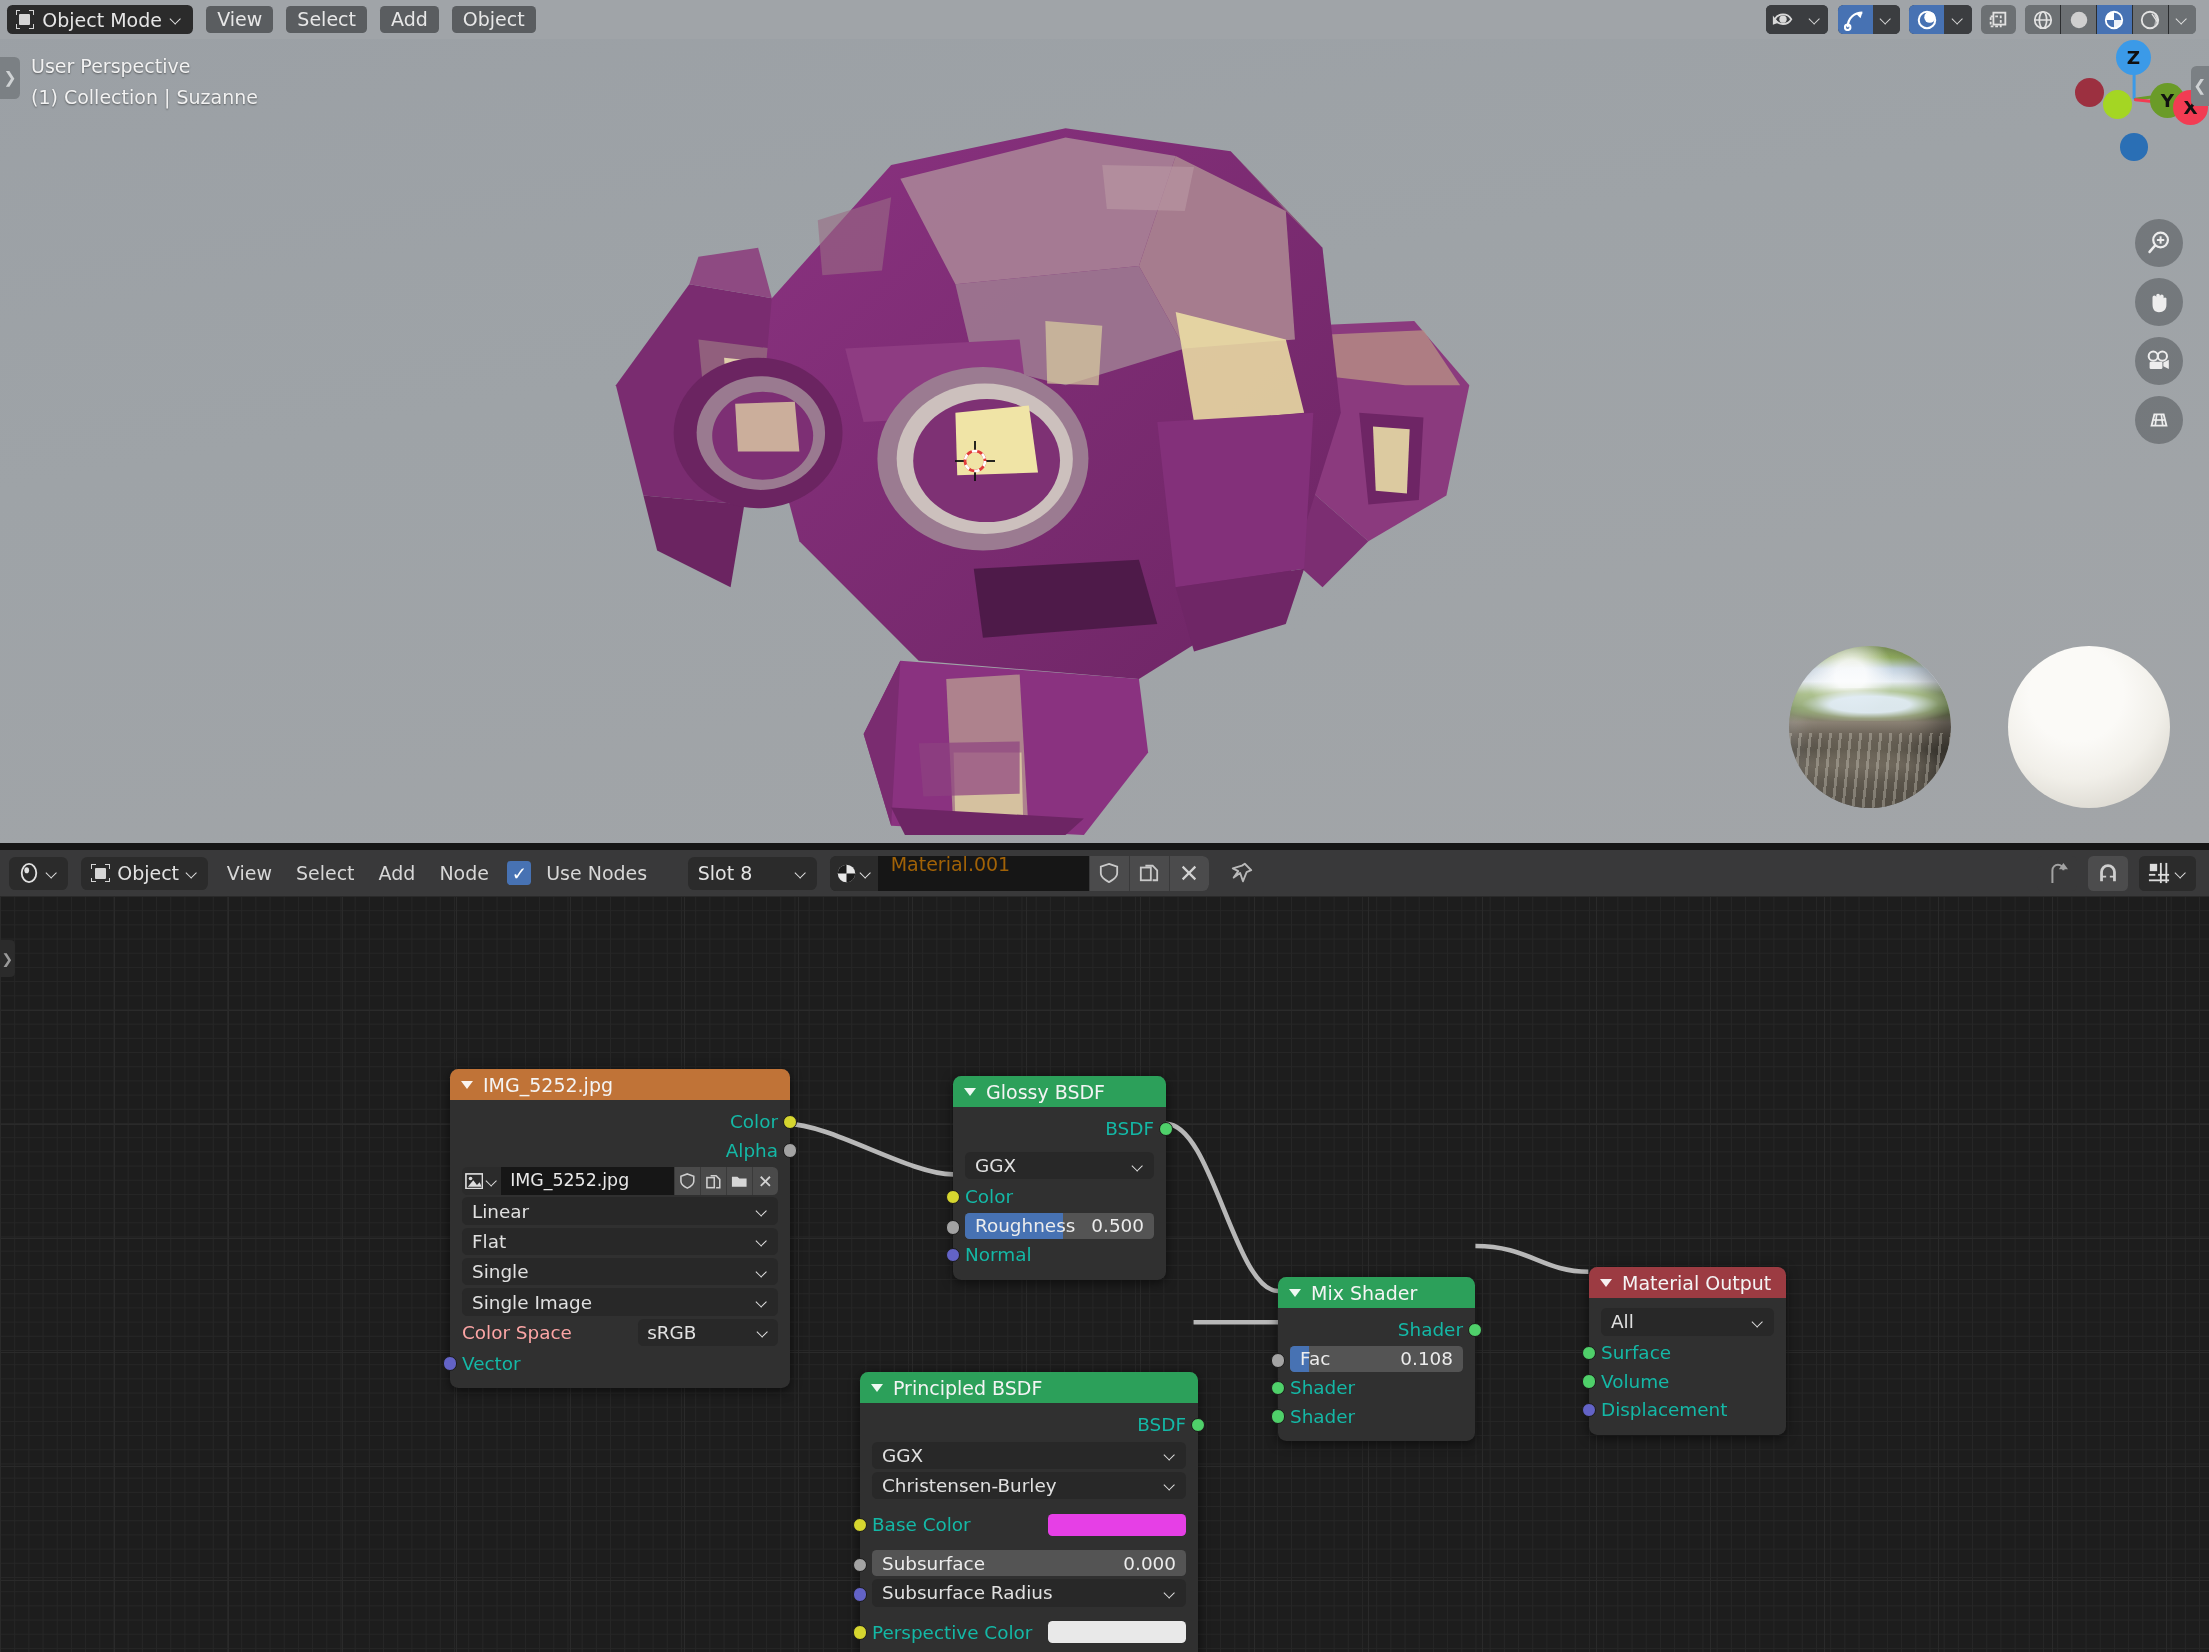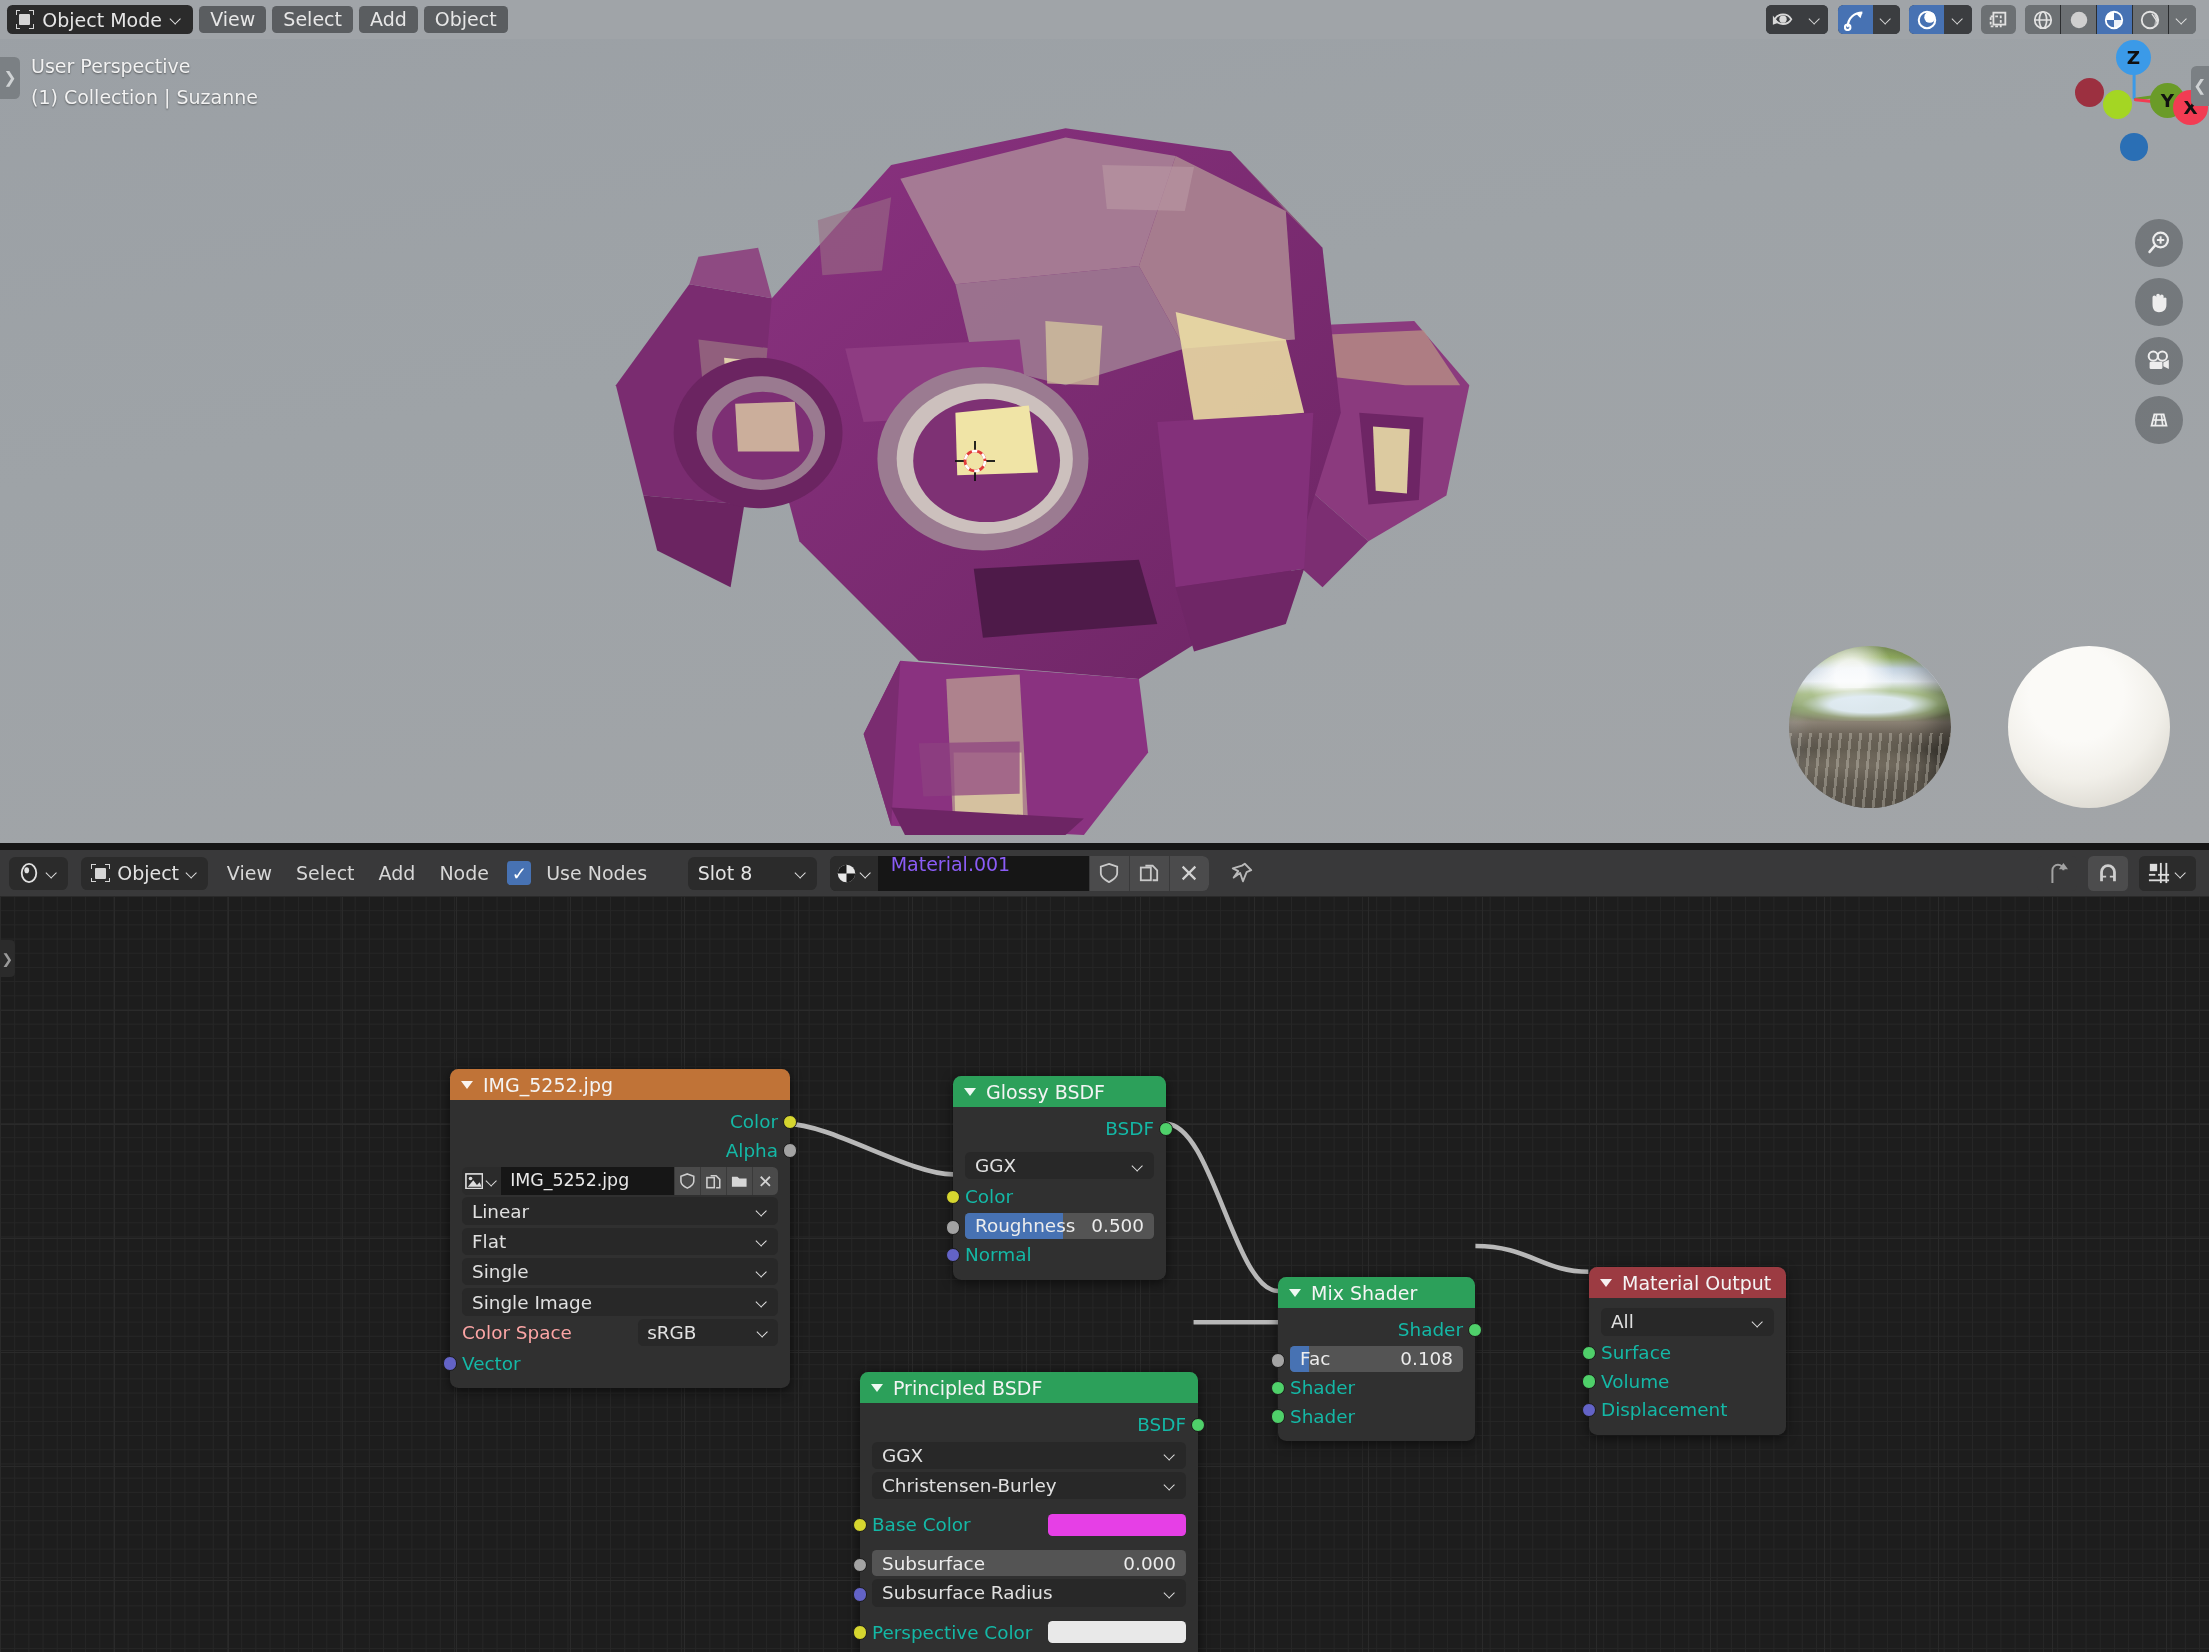--- a/index.html
+++ b/index.html
@@ -13,21 +13,21 @@
 
   
   #viewport{
     position:absolute; left:0; top:0; width:2209px; height:843px;
     background:linear-gradient(170deg,#9ba0a5 0%, #9ea3a7 40%, #a2a5a8 100%);
     overflow:hidden;
   }
   
   #vp-header{
     position:absolute; left:0; top:0; width:100%; height:39px;
-    display:flex; align-items:center; gap:6px; padding:0 7.3px;
+    display:flex; align-items:center; gap:13px; padding:0 7.3px;
     background:#a0a4a8;
   }
   .vp-mode{
     display:flex; align-items:center; gap:8.3px;
     background:#2b2b2b; color:#e6e6e6; height:29px;
     border-radius:5.5px; padding:0 11px 0 8.3px; font-size:19px;
   }
   .vp-btn{
     background:#5a5d60; color:#e7e7e7; height:27.5px; line-height:27.5px;
     border-radius:4.6px; padding:0 11px; font-size:19px; white-space:nowrap;
@@ -156,21 +156,21 @@
   .se-select{
     background:#2b2b2b; color:#e3e3e3; height:33px; border-radius:6.4px;
     display:flex;align-items:center; justify-content:space-between;
     padding:0 10px; font-size:19px; min-width:129px;
   }
   .matfield{
     display:flex; align-items:center; height:35px; border-radius:6.4px; overflow:hidden; background:#2b2b2b;
   }
   .mat-icobtn{ width:48px;height:35px; display:flex;align-items:center;justify-content:center;gap:2.8px;
                background:#2b2b2b; color:#e6e6e6; }
-  .mat-name{ background:#161616; color:#8b5cf6; height:52px; line-height:35px;
+  .mat-name{ background:#161616; color:#a16207; height:52px; line-height:35px;
              padding:0 13px; font-size:19px; min-width:211px; }
   .mat-op{ width:40px;height:35px;background:#4b4b4c;color:#cfcfcf;
            display:flex;align-items:center;justify-content:center; border-left:0.9px solid #3a3a3b;}
   #se-header-right{ margin-left:auto; display:flex; align-items:center; gap:11px; padding-right:3.7px; }
   .hb{ width:40px;height:35px;border-radius:5.5px;background:#39393a;color:#b9b9b9;
        display:flex;align-items:center;justify-content:center; }
   .hb.act{ background:#4c4c4d; }
   .hb.dark{ background:#2b2b2b; color:#e0e0e0; width:57px; gap:4.6px;}
 
   

